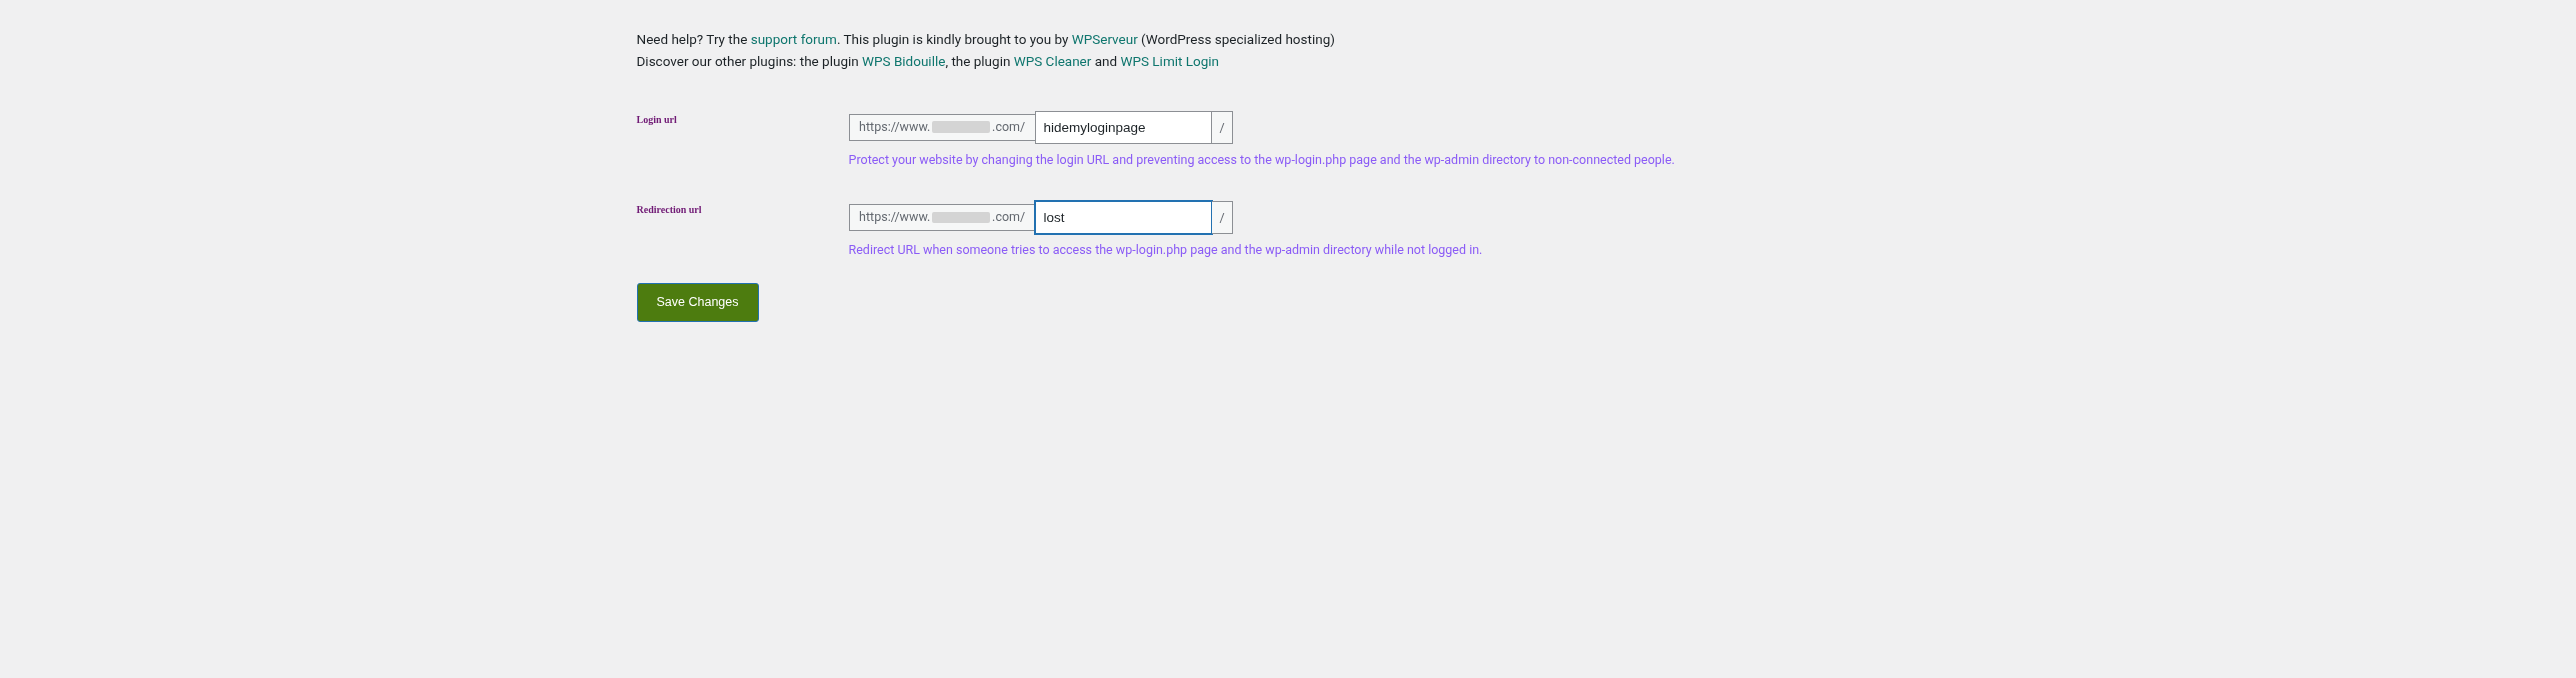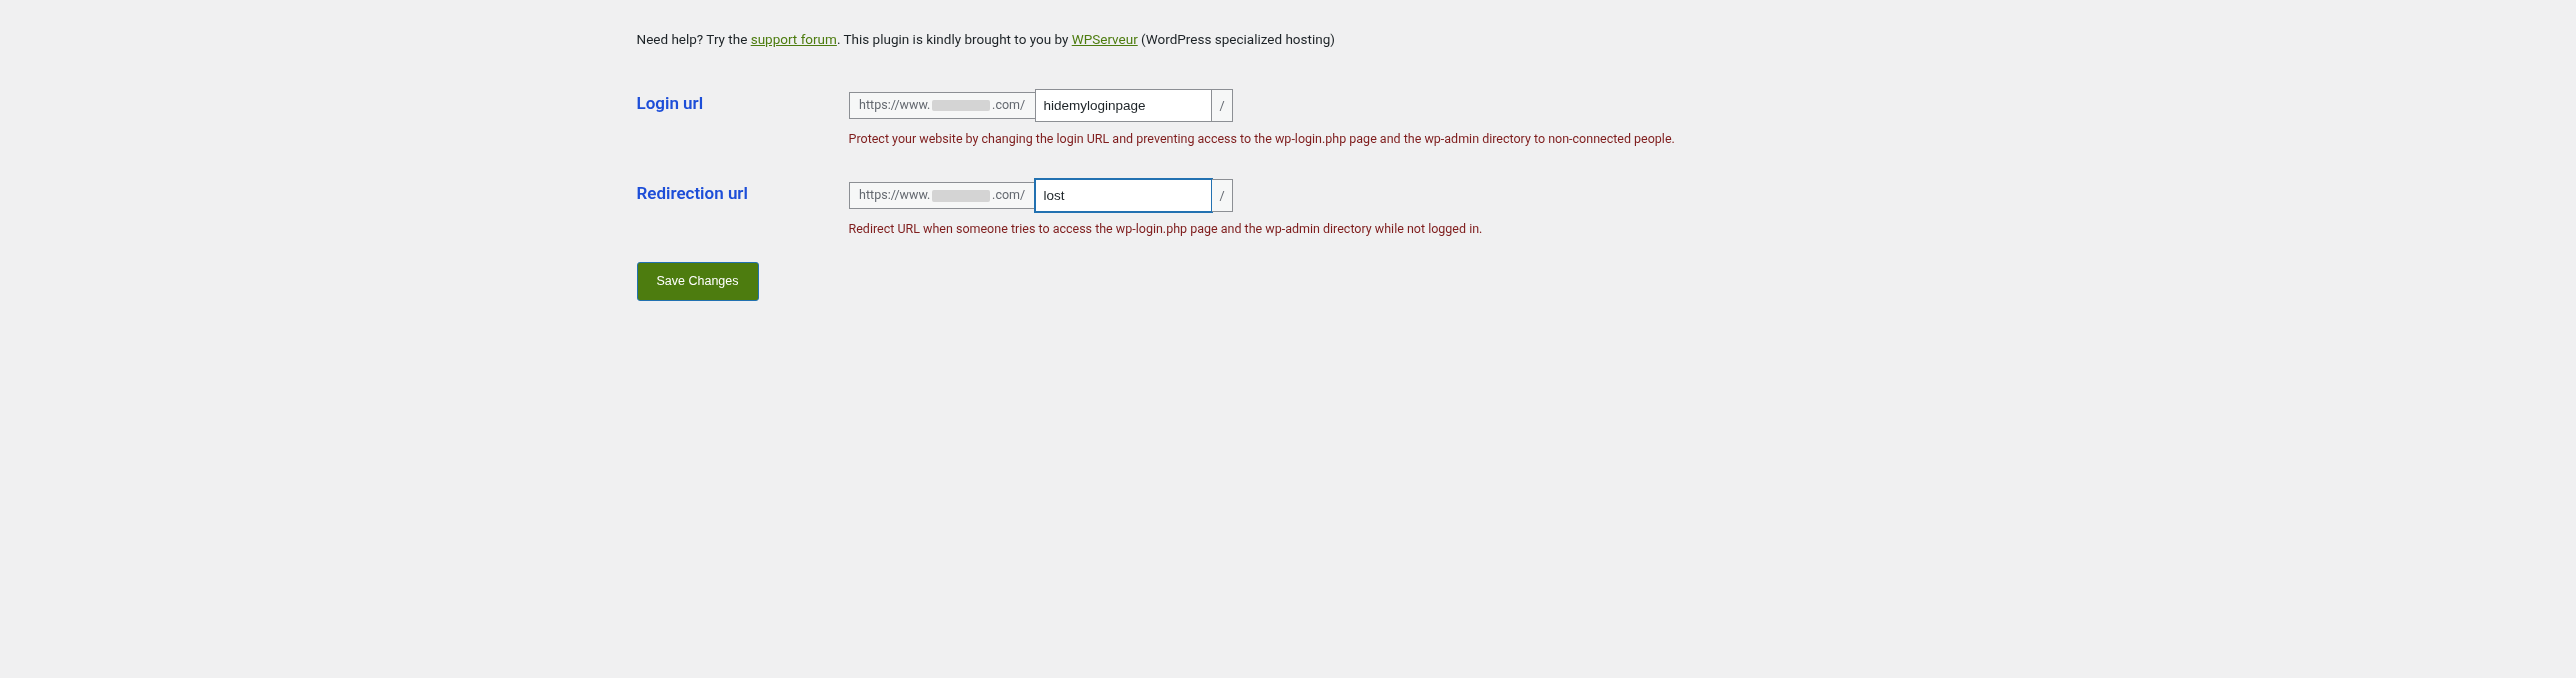--- a/index.html
+++ b/index.html
@@ -19,40 +19,40 @@
       font-weight: 600;
       margin-bottom: 15.4px;
       color: #1d2327;
     }
     .description-text {
       color: #1d2327;
       line-height: 1.6;
       margin-bottom: 23px;
     }
     .description-text a {
-      color: #4d7c0f;
-      text-decoration: underline;
+      color: #0f766e;
       cursor: pointer;
     }
     .form-table {
       border-collapse: collapse;
       width: 100%;
       margin-top: 7.7px;
     }
     .form-table tr {
       vertical-align: top;
     }
     .form-table th {
       text-align: left;
       padding: 19px 9.6px 19px 0;
       width: 212px;
       font-weight: 600;
-      font-size: 17px;
-      color: #1d4ed8;
+      font-size: 10px;
+      color: #701a75;
       white-space: nowrap;
+      font-family: Liberation Serif, serif;
     }
     .form-table td {
       padding: 15.4px 9.6px 15.4px 0;
     }
     .url-row {
       display: flex;
       align-items: center;
       gap: 0;
     }
     .url-prefix {
@@ -88,21 +88,21 @@
       border-left: none;
       padding: 5.8px 7.7px;
       color: #646970;
       font-size: 12.5px;
       background-color: #f6f7f7;
       height: 33px;
       display: flex;
       align-items: center;
     }
     .field-description {
-      color: #7f1d1d;
+      color: #8b5cf6;
       font-size: 12.5px;
       margin-top: 7.7px;
       line-height: 1.5;
     }
     .save-button {
       background-color: #4d7c0f;
       border: 1px solid #2271b1;
       border-radius: 2.9px;
       color: #fff;
       cursor: pointer;
@@ -118,20 +118,23 @@
 </head>
 <body>
 
 <div class="wrap">
 
   <div class="description-text">
     <span>
       <span>Need help? Try the </span><a>support forum</a><span>. This plugin is kindly brought to you by </span><a>WPServeur</a><span> (WordPress specialized hosting)</span>
     </span>
     <br>
+    <span>
+      <span>Discover our other plugins: the plugin </span><a>WPS Bidouille</a><span>, the plugin </span><a>WPS Cleaner</a><span> and </span><a>WPS Limit Login</a>
+    </span>
   </div>
 
   <table class="form-table">
     <tbody>
 
       <tr>
         <th>
           <label>Login url</label>
         </th>
         <td>

